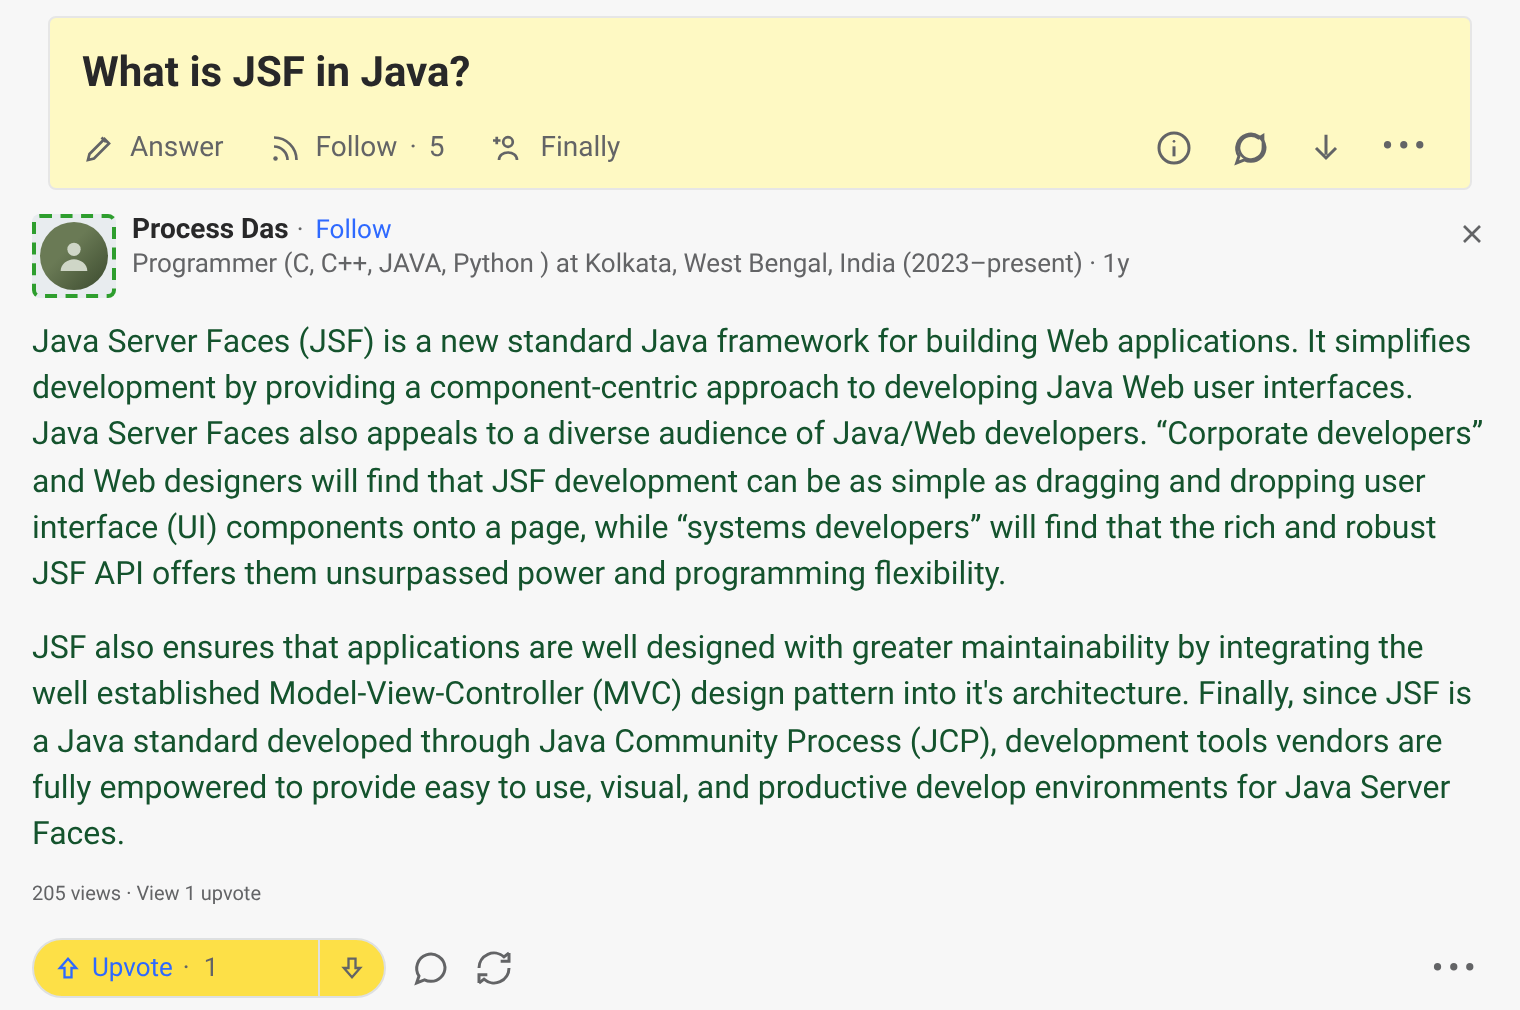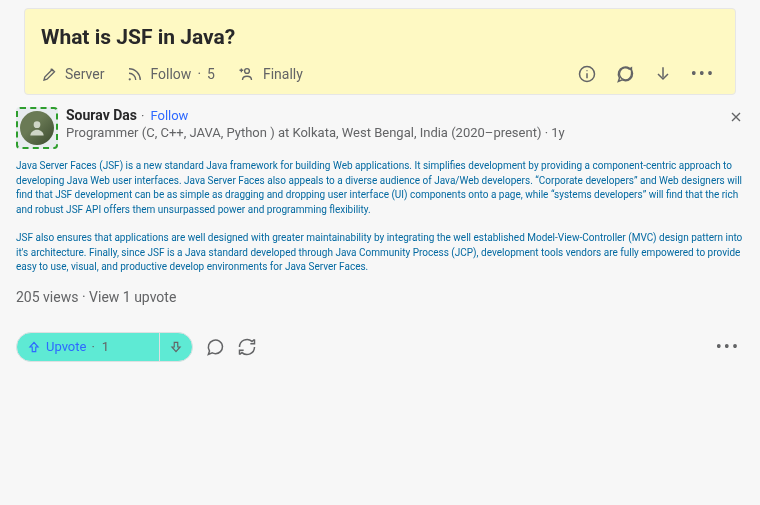--- a/index.html
+++ b/index.html
@@ -70,43 +70,43 @@
   .author-name { font-weight:700; color:#282829; }
   .follow-link { color:#2e69ff; font-size:13px; margin-left:2px; cursor:pointer; }
   .dot { color:#636466; margin: 0 4px; font-size:13px;}
   .creds { font-size:13px; color:#636466; margin-top:2px; }
   .close-x {
     position:absolute; right:0; top:2px;
     color:#636466; font-size:18px; cursor:pointer; line-height:1;
   }
 
   .ans-body {
+    font-size: 16px;
+    line-height: 1.45;
+    color: #14532d;
+  }
+  .ans-body p { margin-bottom: 14px; }
+
+  .stats {
     font-size: 10px;
-    line-height: 1.45;
-    color: #0369a1;
-  }
-  .ans-body p { margin-bottom: 14px; }
-
-  .stats {
-    font-size: 14px;
     color: #636466;
     margin-top: 2px;
-    margin-bottom: 27px;
+    margin-bottom: 16px;
   }
 
   .footer-bar {
     display:flex; align-items:center; justify-content:space-between;
   }
   .fb-left { display:flex; align-items:center; gap:12px; }
   .upvote-pill {
     display:flex; align-items:center;
     border:1px solid #dee0e1;
     border-radius: 16px;
     height: 30px;
-    background:#5eead4;
+    background:#fde047;
     overflow:hidden;
     gap:40px;
   }
   .up-side {
     display:flex; align-items:center; gap:5px;
     padding: 0 10px 0 10px;
     height:100%;
     color:#2e69ff;
     font-size:13px;
     cursor:pointer;
@@ -128,21 +128,21 @@
 
 <div class="question-card">
   <div class="question-title">What is JSF in Java?</div>
   <div class="question-actions">
     <div class="qa-left">
       <div class="qa-item">
         <svg width="18" height="18" viewBox="0 0 24 24" fill="none" stroke-width="1.8">
             <path d="M4 20l4-1 10-10-3-3L5 16l-1 4z"></path>
             <path d="M13 5l3 3"></path>
           </svg>
-        <span>Server</span>
+        <span>Answer</span>
       </div>
       <div class="qa-item">
         <svg width="18" height="18" viewBox="0 0 24 24" fill="none" stroke-width="1.8">
             <path d="M4 11a9 9 0 0 1 9 9"></path>
             <path d="M4 5a15 15 0 0 1 15 15"></path>
             <circle cx="5" cy="19" r="1.5" fill="#636466" stroke="none"></circle>
           </svg>
         <span>Follow</span>
         <span class="sep">·</span>
         <span>5</span>
@@ -186,24 +186,24 @@
     <div class="avatar-wrap">
       <div class="avatar-inner">
         <svg width="20" height="20" viewBox="0 0 24 24">
             <circle cx="12" cy="8" r="4"></circle>
             <path d="M4 21c0-4 4-7 8-7s8 3 8 7z"></path>
           </svg>
       </div>
     </div>
     <div class="hdr-text">
       <div class="line1">
-        <span class="author-name">Sourav Das</span><span class="dot">·</span><span class="follow-link">Follow</span>
+        <span class="author-name">Process Das</span><span class="dot">·</span><span class="follow-link">Follow</span>
       </div>
       <div class="creds">
-        <span>Programmer (C, C++, JAVA, Python ) at Kolkata, West Bengal, India (2020–present)</span>
+        <span>Programmer (C, C++, JAVA, Python ) at Kolkata, West Bengal, India (2023–present)</span>
         <span class="sep"> · </span>
         <span>1y</span>
       </div>
     </div>
     <div class="close-x">
       <svg width="16" height="16" viewBox="0 0 24 24" fill="none" stroke="#636466" stroke-width="2">
           <path d="M6 6l12 12M18 6L6 18"></path>
         </svg>
     </div>
   </div>

